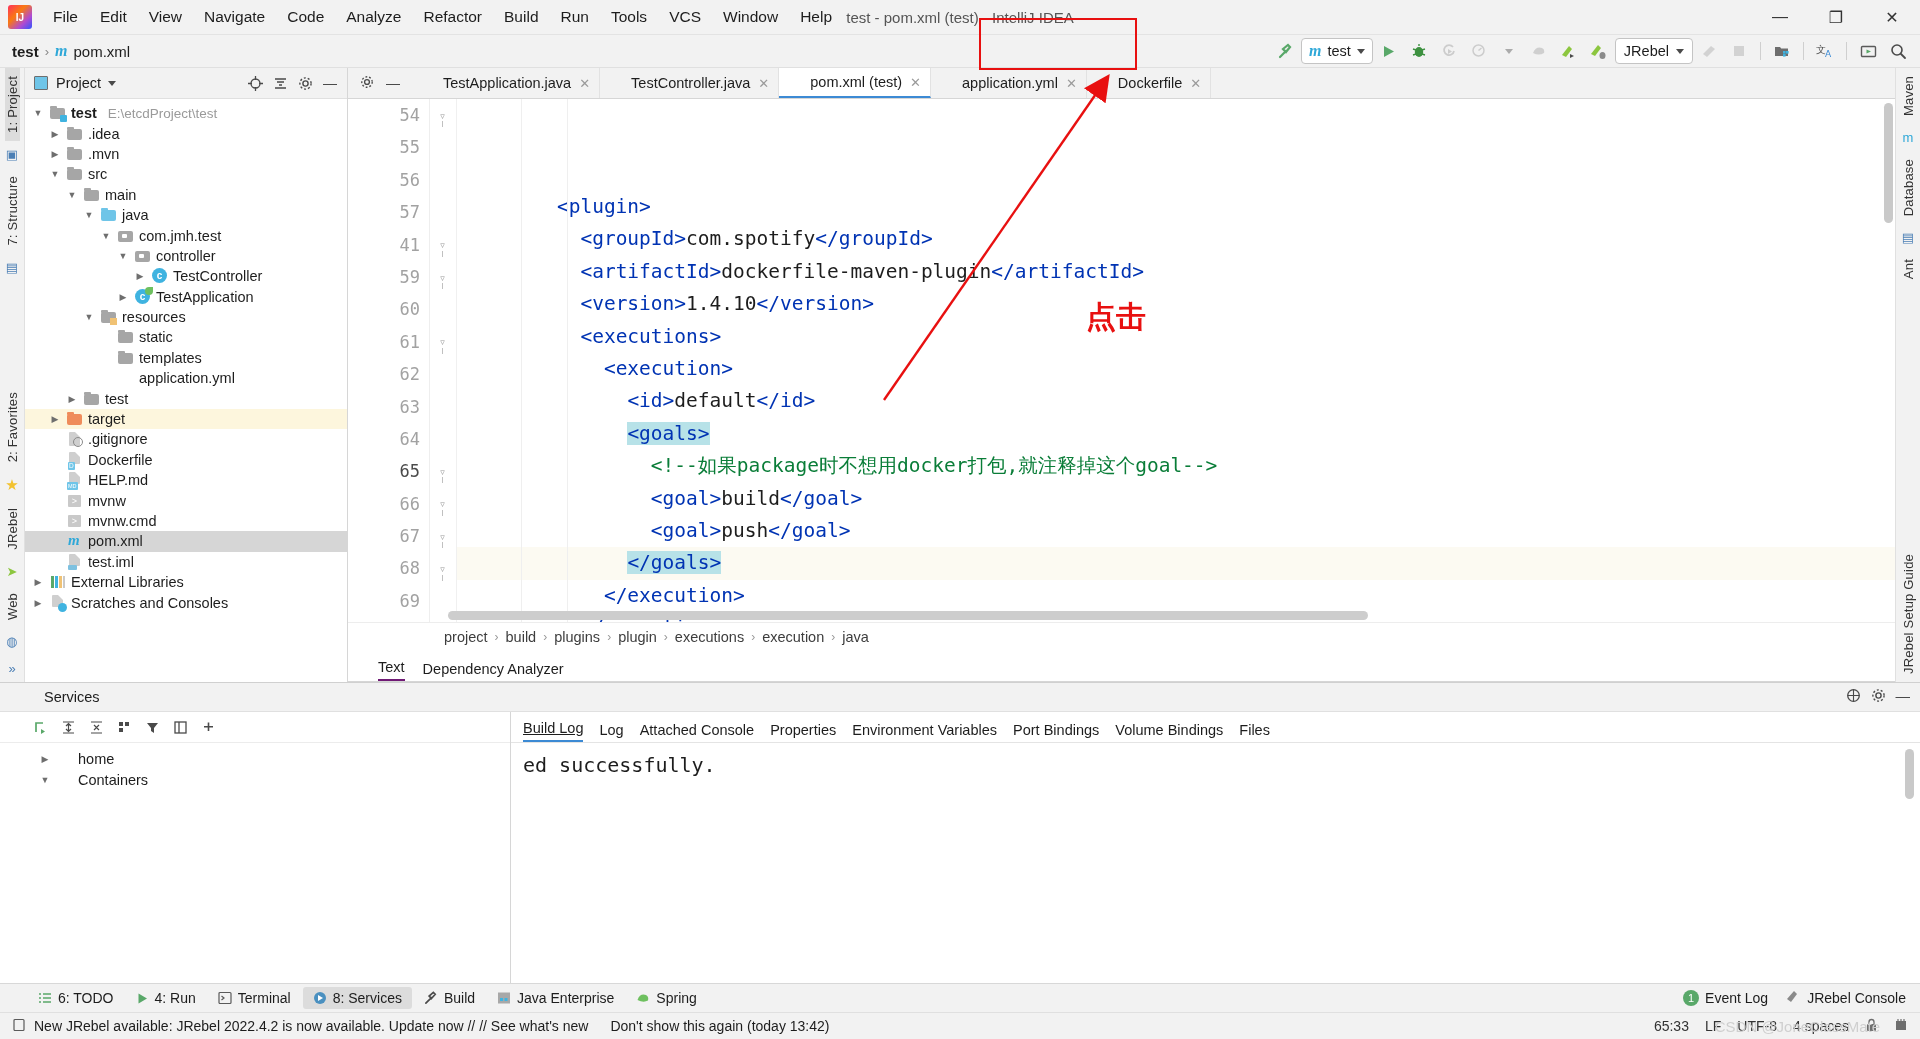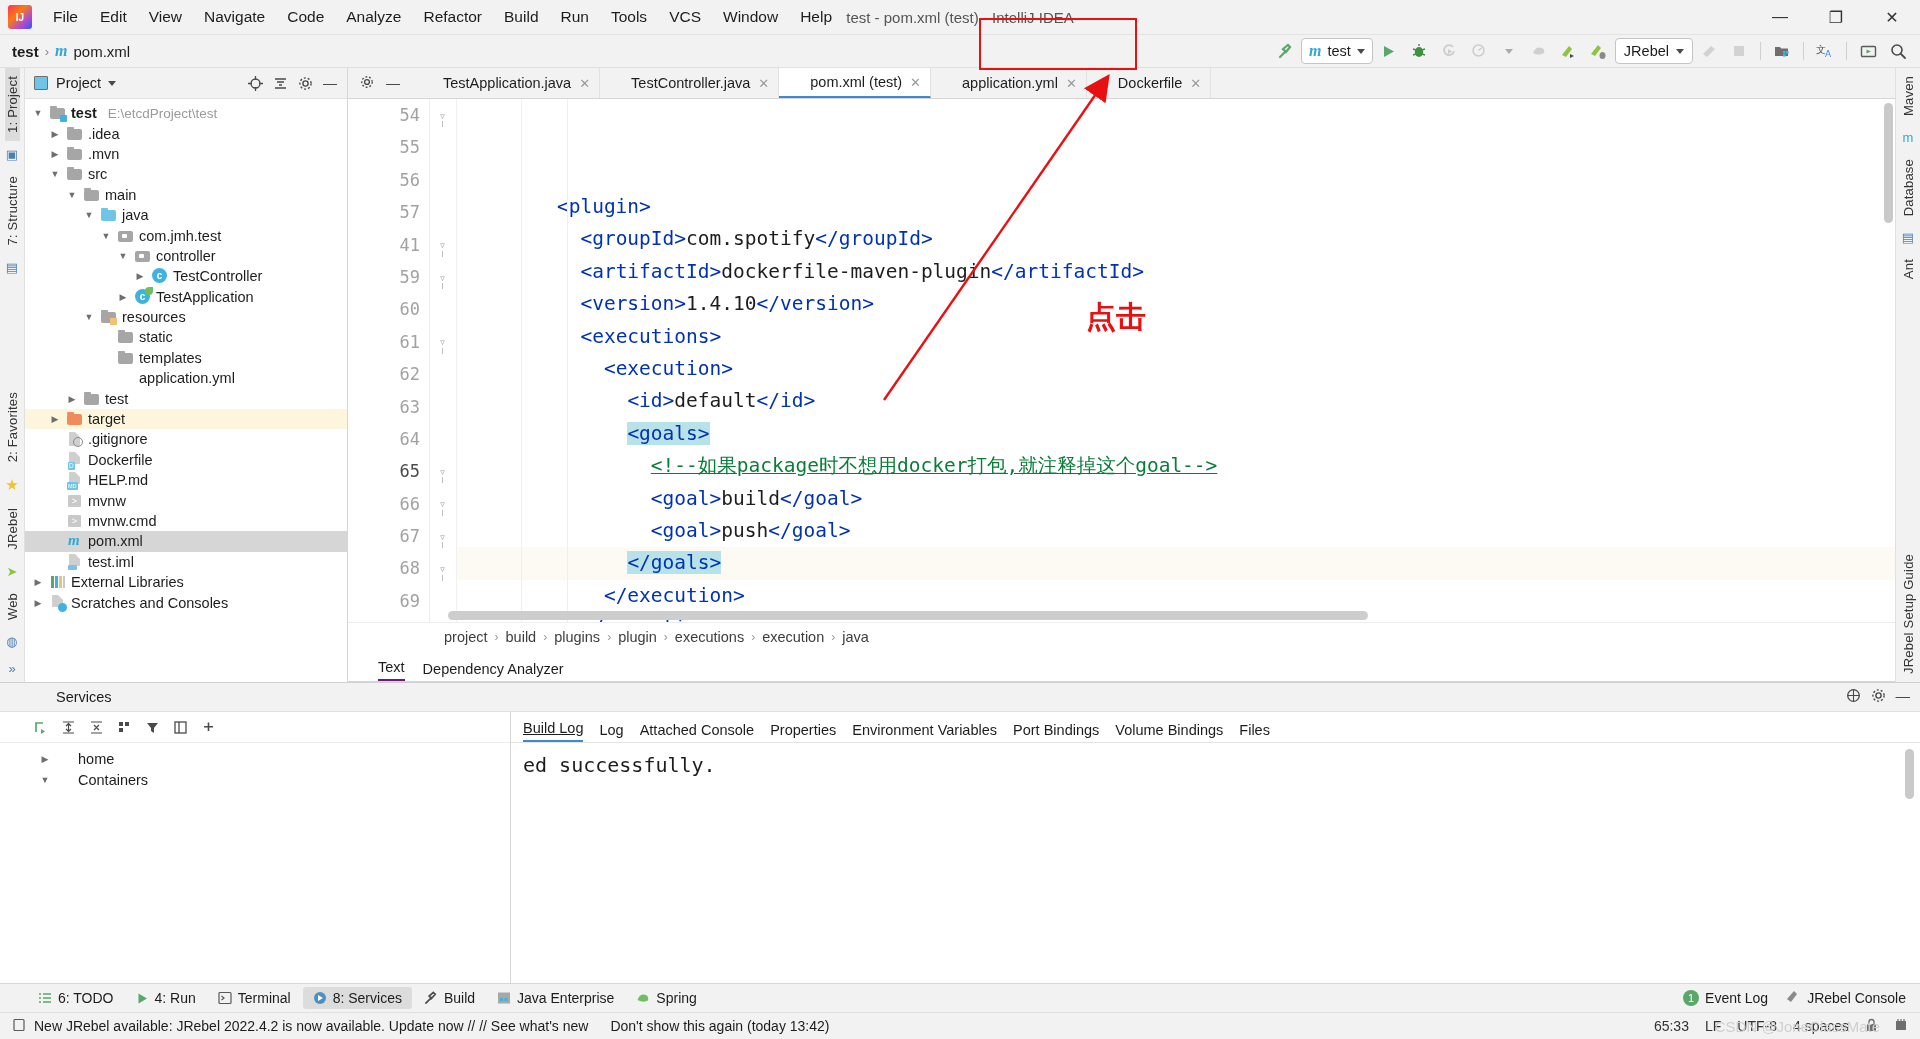--- a/index.html
+++ b/index.html
@@ -78,37 +78,37 @@
   .gutter div{height:32.4px;line-height:32.4px;}
   .gutter div.cur{color:#4a4a4a;}
   .foldcol{width:26px;flex:0 0 26px;background:#fff;border-right:1px solid #f0f0f0;position:relative;}
   .fold{position:absolute;left:7px;width:11px;height:11px;color:#9a9a9a;font-size:9px;display:flex;align-items:center;justify-content:center;}
   .fold:after{content:"";position:absolute;left:5px;top:11px;width:1px;height:6px;background:#c0c0c0;}
   .codetext{flex:1;position:relative;font-family:"DejaVu Sans Mono",monospace;font-size:19.5px;overflow:hidden;white-space:pre;}
   .cline{height:32.4px;line-height:32.4px;padding-left:6px;}
   .cline.cur{background:#fcfaf2;}
   .tag{color:#0033b3;margin-top:15px;}
   .txt{color:#1d1d1d;}
-  .cmt{color:#0a7d38;text-decoration:underline;}
+  .cmt{color:#0a7d38;}
   .sel-hl{background:#b7e2e8;}
   .indentguide{position:absolute;top:0;bottom:0;width:1px;background:#efefef;}
 
   .breadcrumbs{height:28px;display:flex;align-items:center;gap:7px;padding-left:96px;font-size:14.5px;color:#3d3d3d;background:#fff;border-top:1px solid #ededed;}
   .bcsep{color:#9a9a9a;font-size:12px;}
   .xmltabs{height:30px;display:flex;align-items:flex-end;gap:18px;padding-left:30px;background:#fff;border-bottom:1px solid #d6d6d6;font-size:14.5px;}
   .xmltab{padding-bottom:4px;}
   .xmltab.active{border-bottom:2px solid #701a75;}
 
   
   .vscroll{position:absolute;right:2px;top:4px;width:9px;height:120px;background:#c9c9c9;border-radius:5px;}
   .hscroll{position:absolute;left:100px;bottom:2px;height:9px;width:920px;background:#cdcdcd;border-radius:5px;}
 
   
   .services{height:300px;background:#f2f2f2;border-top:1px solid #d0d0d0;display:flex;flex-direction:column;}
-  .svc-hdr{height:28px;display:flex;align-items:center;padding-left:56px;font-size:14.5px;border-bottom:1px solid #e0e0e0;}
+  .svc-hdr{height:28px;display:flex;align-items:center;padding-left:44px;font-size:14.5px;border-bottom:1px solid #e0e0e0;}
   .svc-hdr .right{margin-left:auto;display:flex;gap:10px;padding-right:10px;color:#4a4a4a;}
   .svc-body{flex:1;display:flex;min-height:0;}
   .svc-left{width:510px;background:#fff;border-right:1px solid #d6d6d6;display:flex;flex-direction:column;}
   .svc-toolbar{height:30px;display:flex;align-items:center;gap:4px;padding-left:28px;border-bottom:1px solid #ececec;color:#4a4a4a;font-size:13px;}
   .svc-tb{width:24px;height:22px;display:flex;align-items:center;justify-content:center;}
   .svc-tree{flex:1;padding-top:6px;font-size:14.5px;}
   .svc-right{flex:1;background:#fff;display:flex;flex-direction:column;min-width:0;}
   .svc-tabs{height:30px;display:flex;align-items:flex-end;gap:16px;padding-left:12px;font-size:14.5px;border-bottom:1px solid #e4e4e4;}
   .svc-tab{padding-bottom:4px;}
   .svc-tab.active{border-bottom:2px solid #3c8ad4;text-decoration:underline;}

